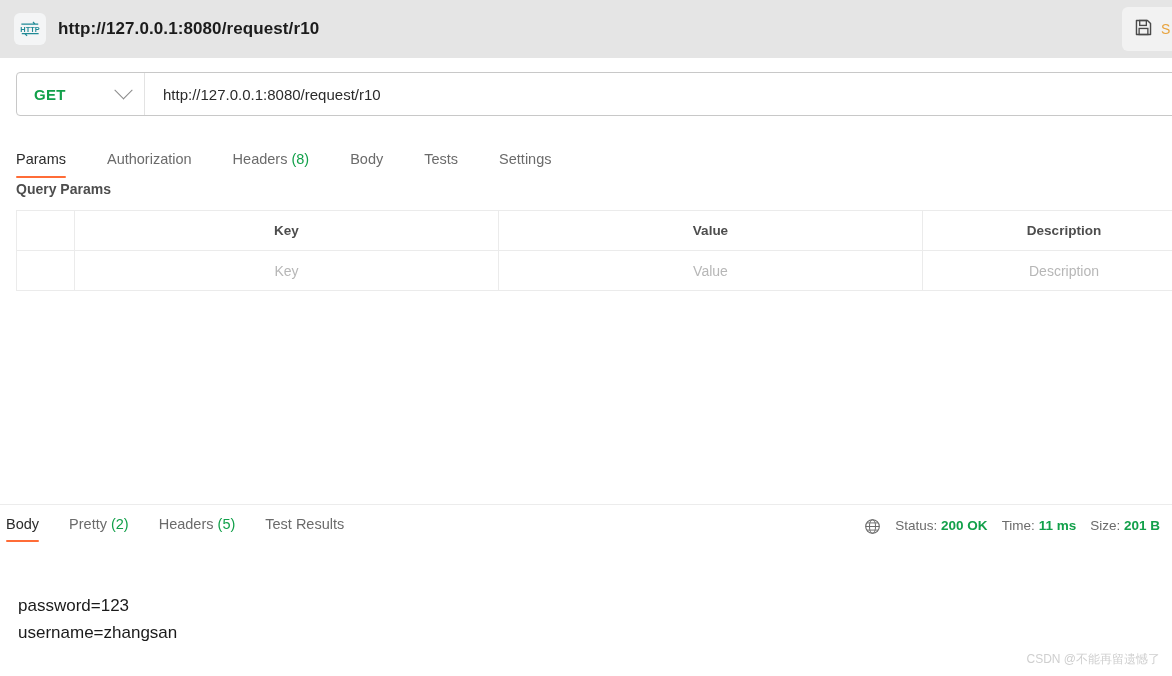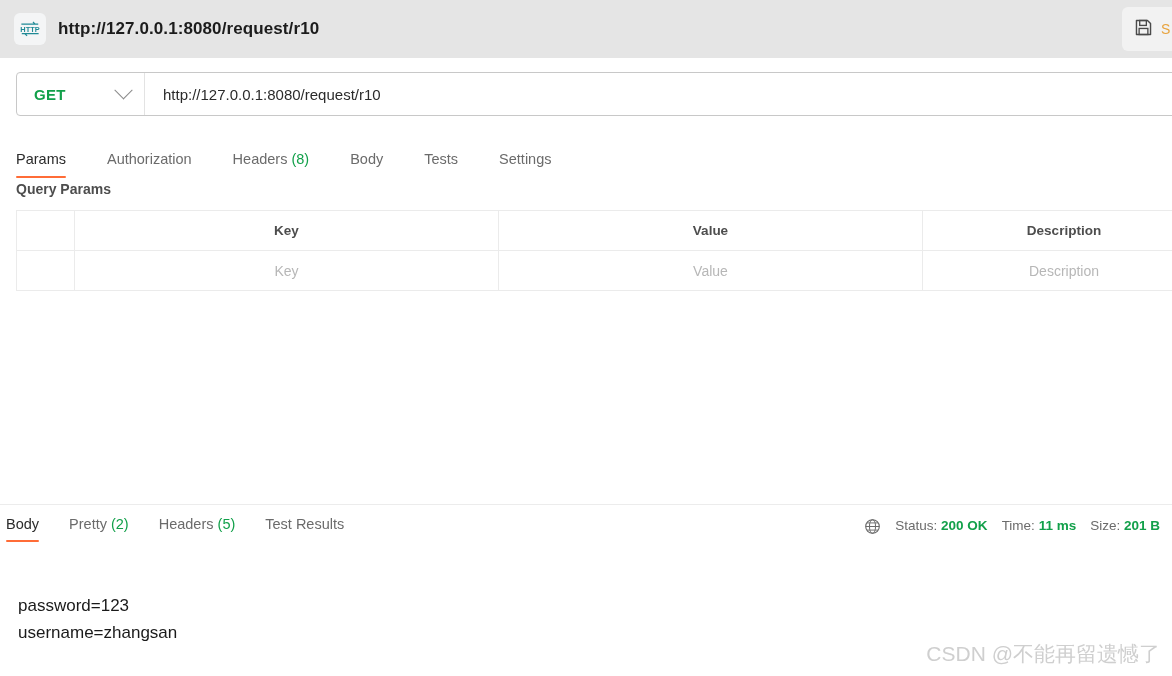--- a/index.html
+++ b/index.html
@@ -266,21 +266,21 @@
     line-height: 27px;
     color: #1a1a1a;
     white-space: pre;
     font-family: "Liberation Sans", sans-serif;
   }
 
   
   .watermark {
     position: absolute;
     right: 12px; bottom: 8px;
-    font-size: 21px;
+    font-size: 12px;
     color: #cfcfcf;
     white-space: nowrap;
     user-select: none;
   }
 </style>
 </head>
 <body>
 
 <div id="app">
 

